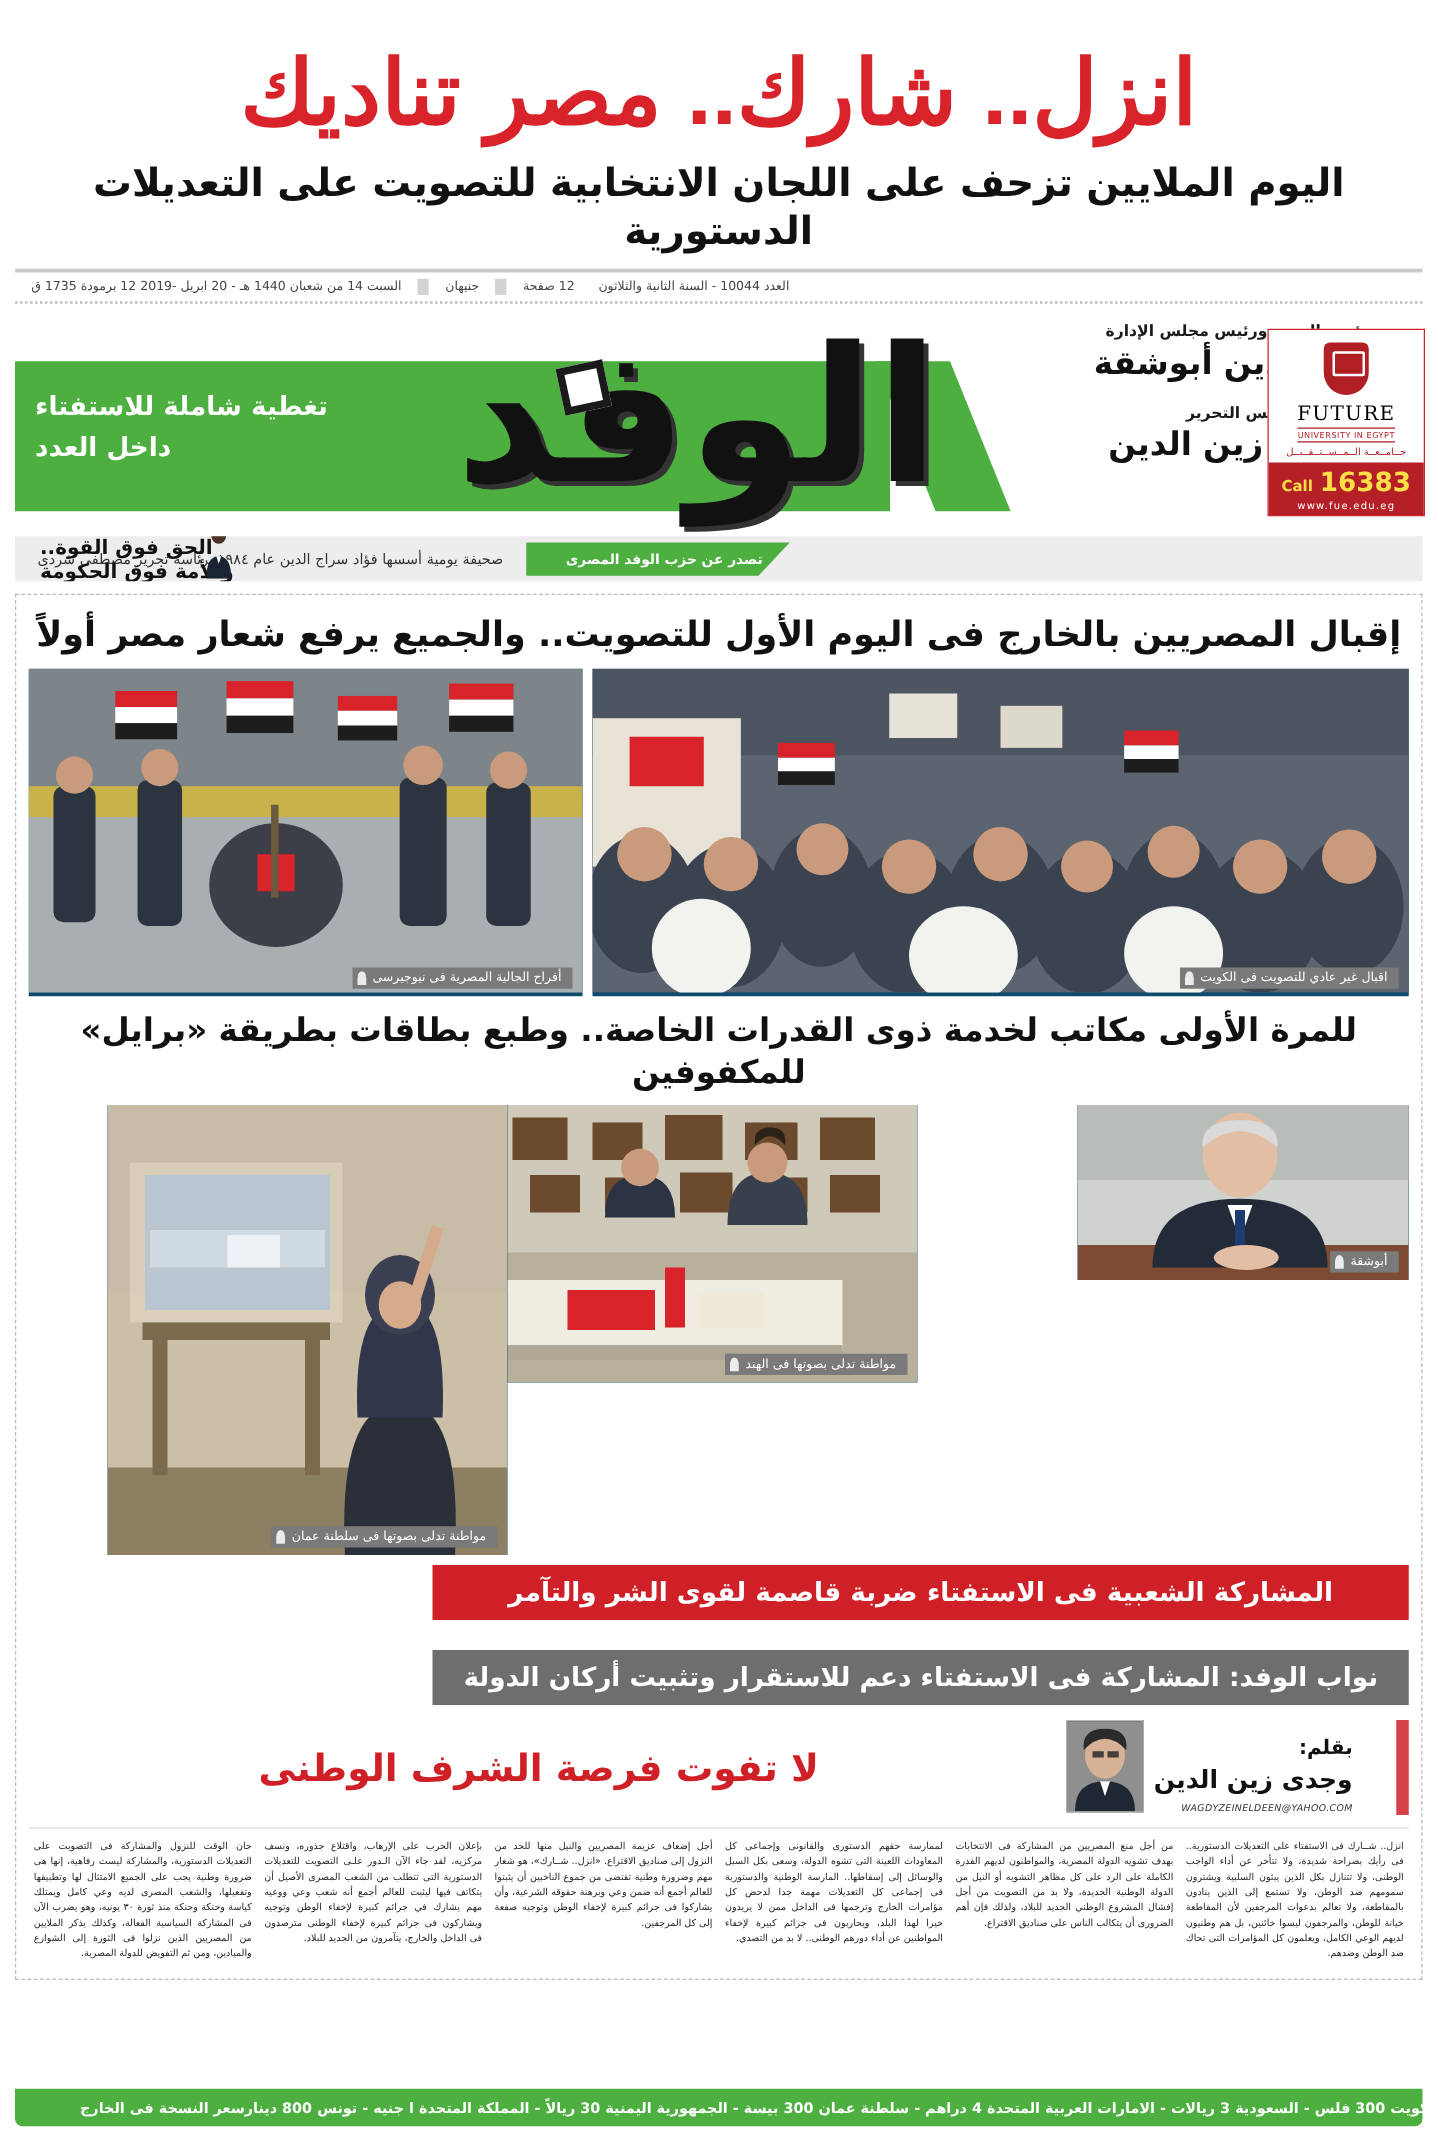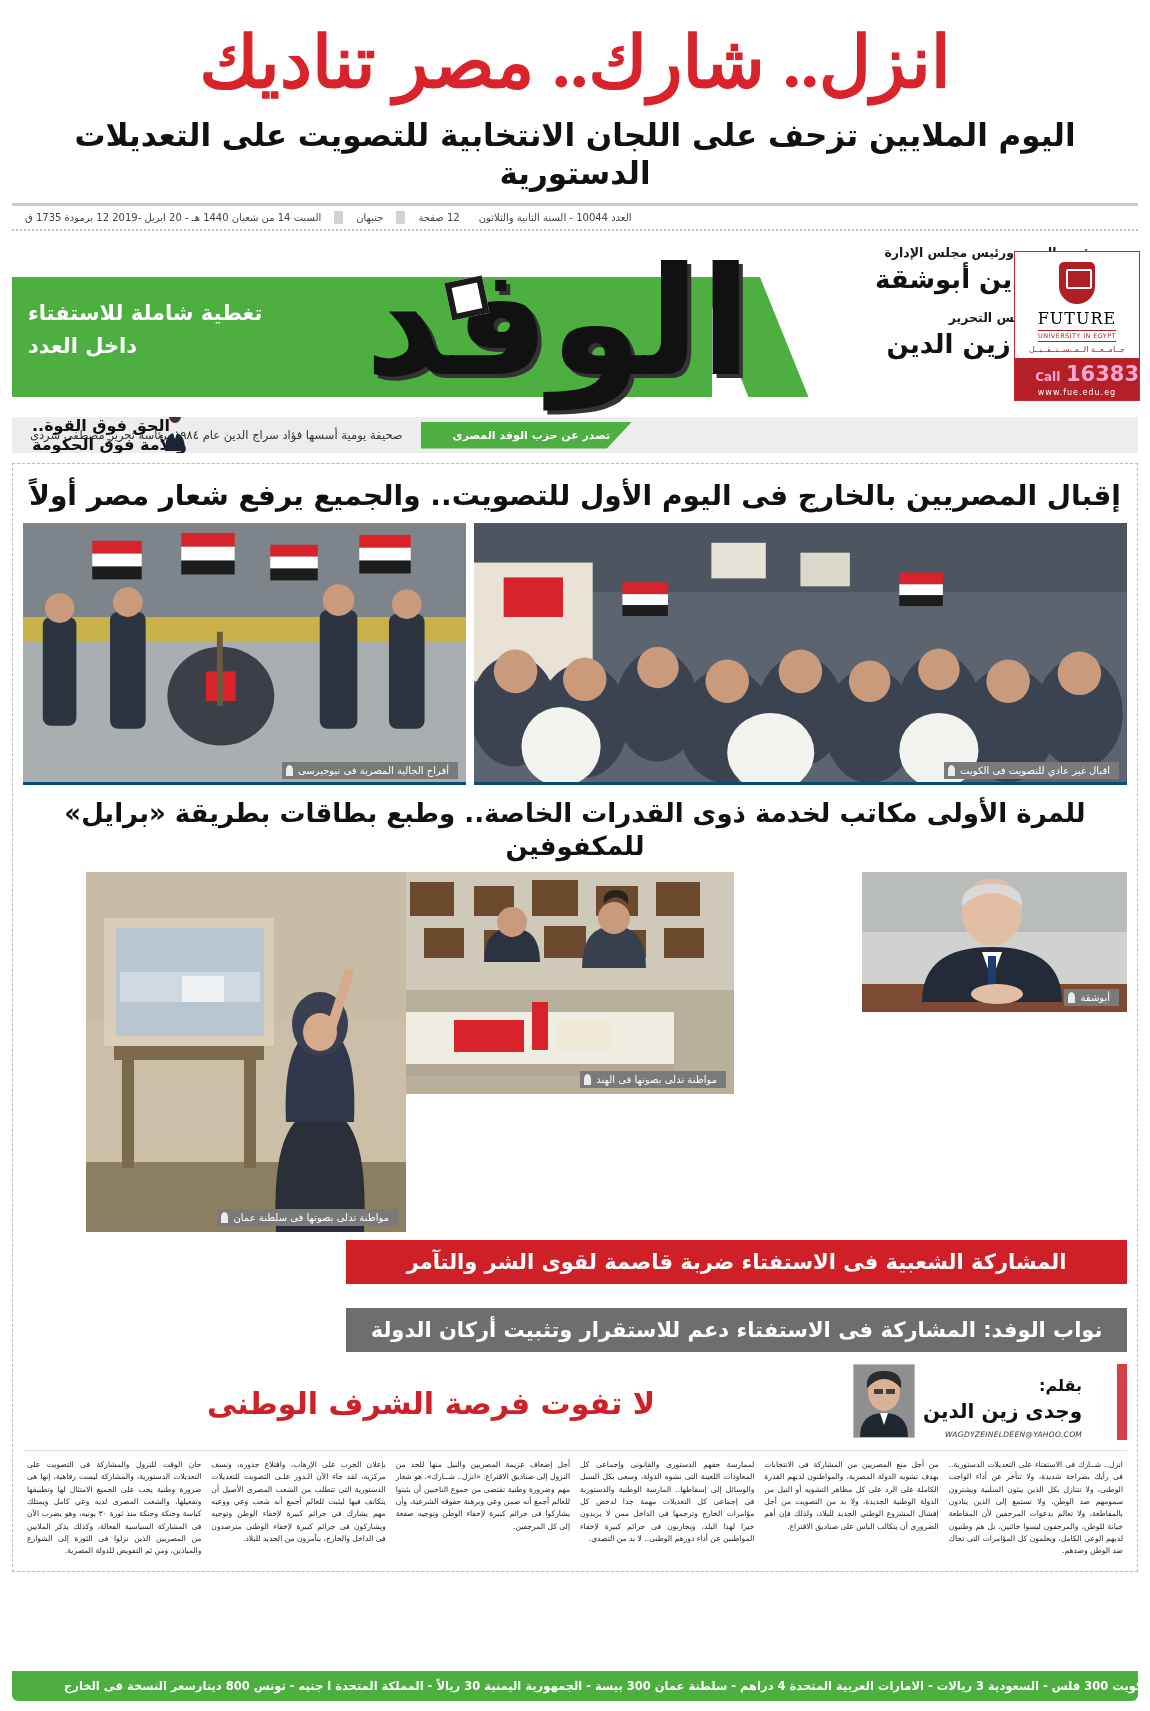--- a/index.html
+++ b/index.html
@@ -10,21 +10,22 @@
     font-family:"DejaVu Sans","Liberation Sans",sans-serif;
     position:relative;overflow:hidden;
   }
   .page{position:relative;width:1150px;height:1711px;background:#fff;}
 
   
   .top-banner{padding:26px 30px 0 30px;text-align:center;}
   .main-kicker{
     color:#d8232a;font-size:72px;font-weight:bold;line-height:1.05;
     letter-spacing:-1px;direction:rtl;
-    font-family:Liberation Serif, serif;
+    font-family:Liberation Sans, sans-serif;
+    margin-top:12px;
   }
   .sub-kicker{
     color:#111;font-size:31px;font-weight:bold;line-height:1.25;
     margin-top:14px;direction:rtl;
   }
 
   
   .info-bar{
     margin:10px 12px 0 12px;border-top:3px solid #c9c9c9;
     display:flex;flex-direction:row-reverse;align-items:center;
@@ -81,21 +82,21 @@
   }
   .fue-shield:before{
     content:"";position:absolute;left:7px;top:7px;width:22px;height:16px;
     border:2px solid #fff;border-radius:2px;
   }
   .fue-name{color:#000000;font-family:"DejaVu Serif","Liberation Serif",serif;
     font-size:16px;letter-spacing:1px;font-weight:normal;}
   .fue-sub{color:#b01f24;font-size:6.5px;letter-spacing:.4px;border-top:1px solid #b01f24;border-bottom:1px solid #b01f24;margin-top:2px;padding:1px 0;}
   .fue-ar{color:#b01f24;font-size:8px;margin-top:3px;direction:rtl;}
   .fue-call{
-    width:100%;background:#b51f26;color:#f9a8d4;text-align:right;padding:4px 0 2px 0;
+    width:100%;background:#b51f26;color:#fde047;text-align:center;padding:4px 0 2px 0;
     font-weight:bold;box-sizing:border-box;
   }
   .fue-call .c{font-size:12px;}
   .fue-call .n{font-size:21px;}
   .fue-url{width:100%;background:#b51f26;color:#fff;font-size:8px;text-align:center;padding-bottom:3px;box-sizing:border-box;letter-spacing:1px;}
 
   
   .tagline-row{
     margin:2px 12px 0 12px;height:36px;background:#ededed;
     display:flex;flex-direction:row-reverse;align-items:center;position:relative;

